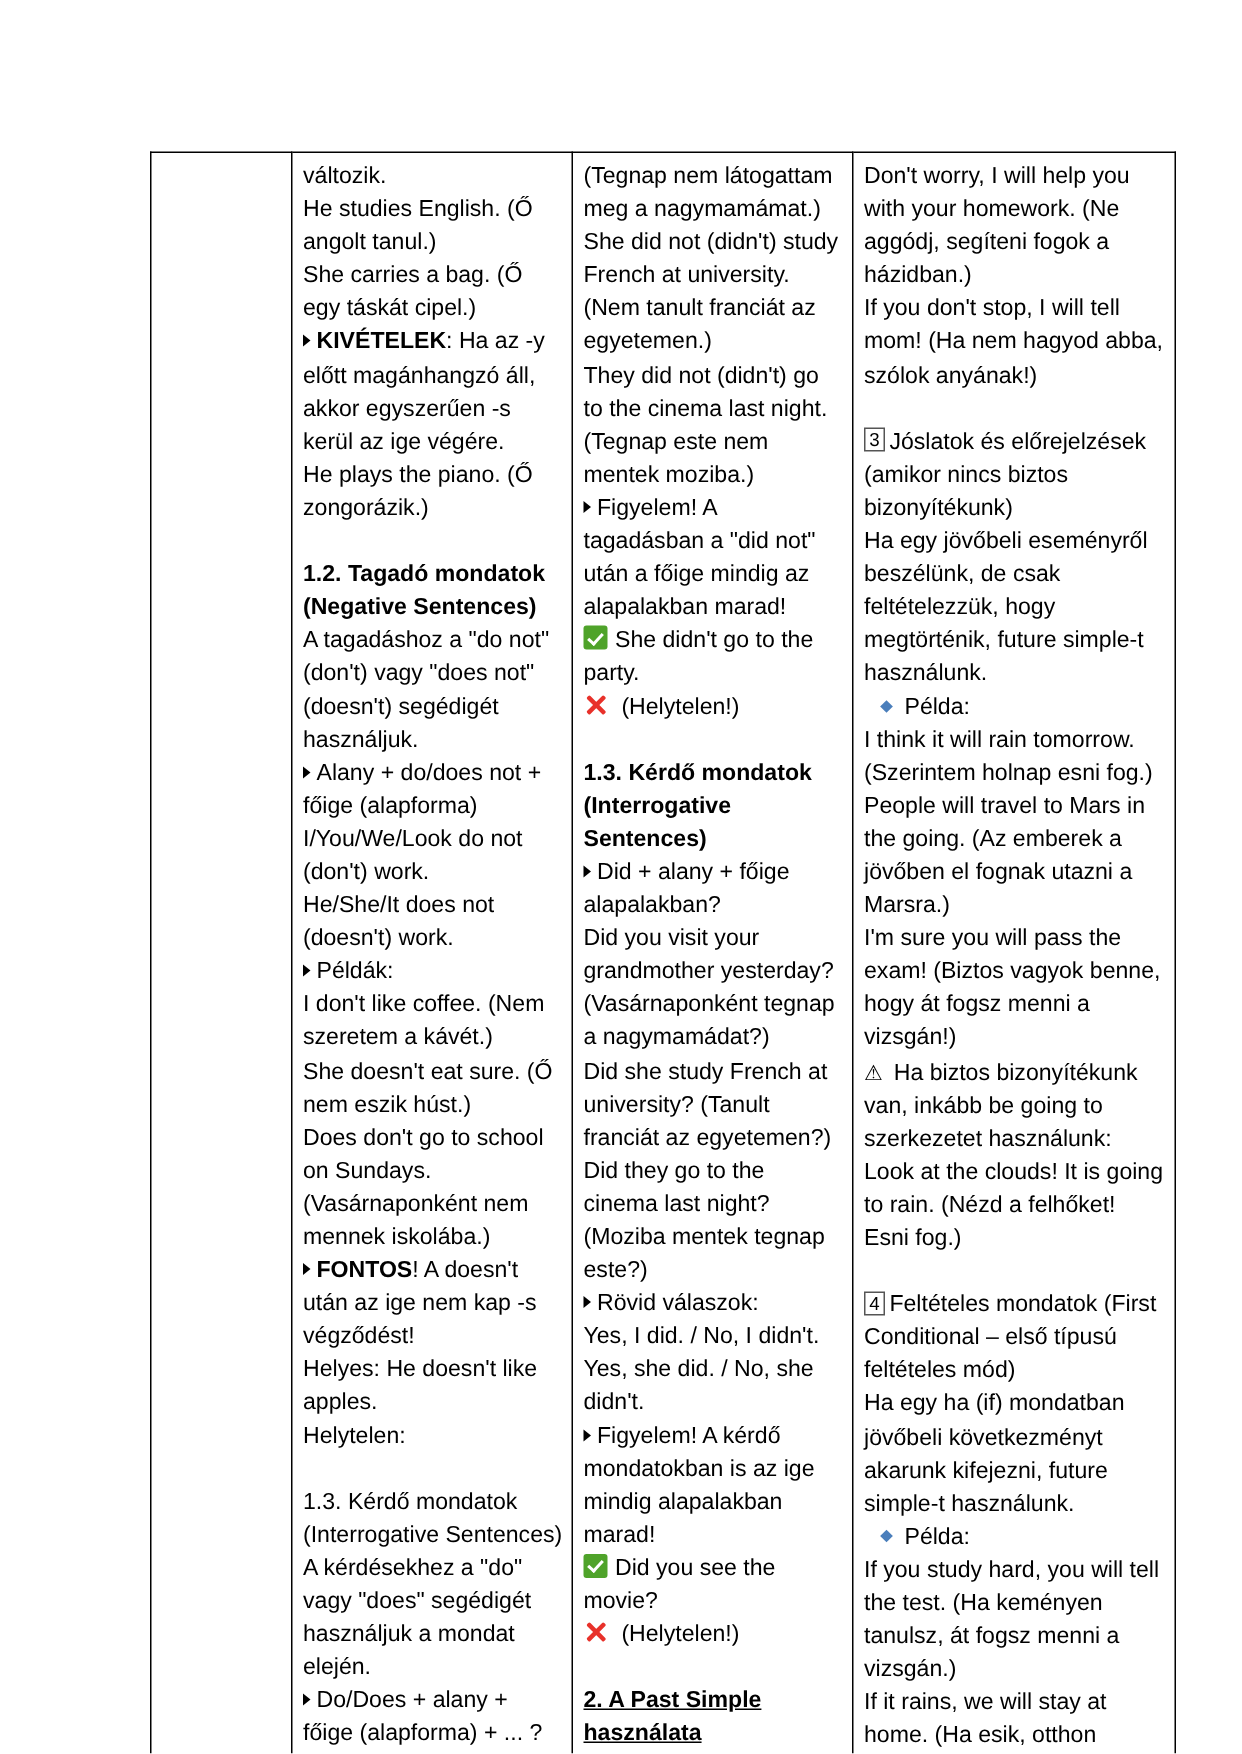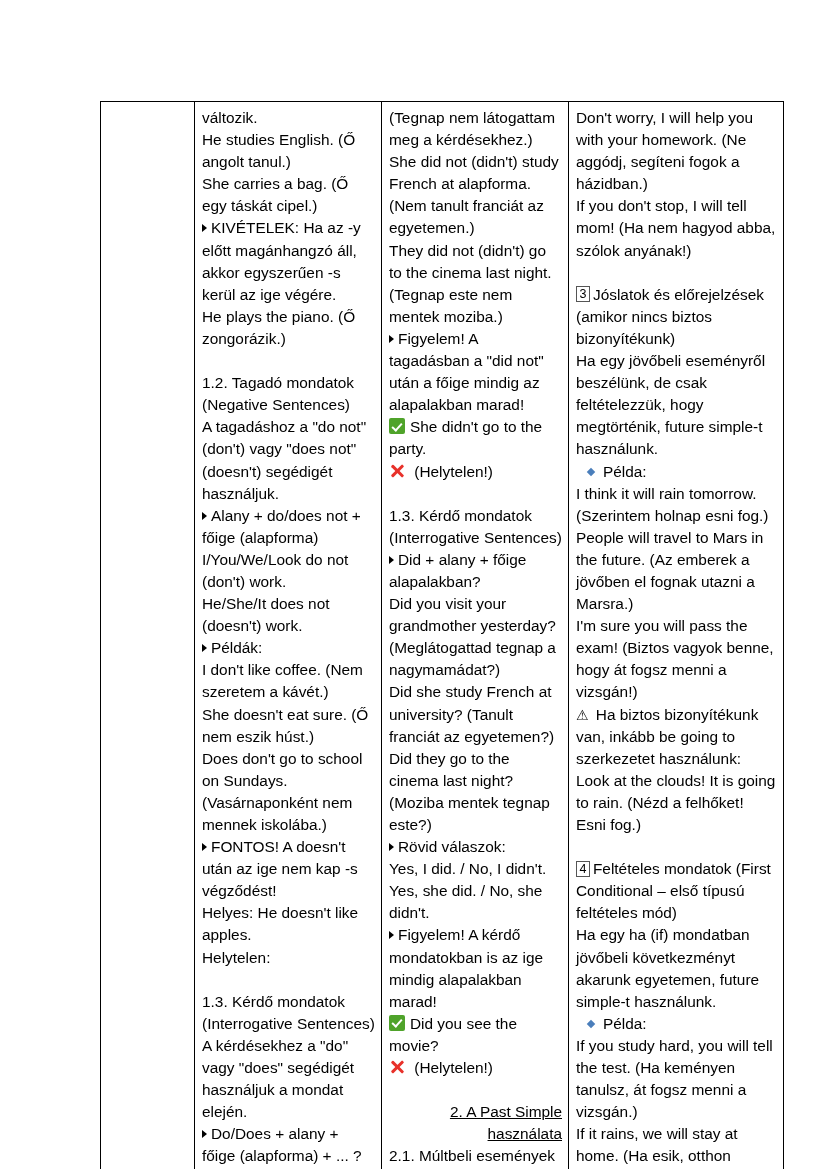--- a/index.html
+++ b/index.html
@@ -41,22 +41,22 @@
   }
   td.col-spacer { width: 80px; }
   td.col-a { width: 173px; }
   td.col-b { width: 173px; }
   td.col-c { width: 201px; }
 
   .cellbody { margin: 0; }
 
   
   .ln { display: block; }
-  .b { font-weight: normal; }
-  .u { text-decoration: underline; text-align: right; }
+  .b { font-weight: bold; }
+  .u { text-decoration: underline; }
 
   
   .gap { display: block; height: 22.1px; }
 
   
   .tri-bullet {
     display: inline-block;
     width: 0; height: 0;
     border-left: 5.5px solid #000;
     border-top: 4px solid transparent;
@@ -160,30 +160,30 @@
               <span class="ln">Helytelen:</span>
               <span class="gap"></span>
               <span class="ln">1.3. Kérdő mondatok (Interrogative Sentences)</span>
               <span class="ln">A kérdésekhez a "do" vagy "does" segédigét használjuk a mondat elején.</span>
               <span class="ln"><span class="tri-bullet"></span>Do/Does + alany + főige (alapforma) + ... ?</span>
               <span class="ln">Do I/you/we/they work?</span>
             </div>
       </td>
       <td class="col-b">
         <div class="cellbody">
-              <span class="ln">(Tegnap nem látogattam meg a kérdésekhez.)</span>
-              <span class="ln">She did not (didn't) study French at alapforma. (Nem tanult franciát az egyetemen.)</span>
+              <span class="ln">(Tegnap nem látogattam meg a nagymamámat.)</span>
+              <span class="ln">She did not (didn't) study French at university. (Nem tanult franciát az egyetemen.)</span>
               <span class="ln">They did not (didn't) go to the cinema last night. (Tegnap este nem mentek moziba.)</span>
               <span class="ln"><span class="tri-bullet"></span>Figyelem! A tagadásban a "did not" után a főige mindig az alapalakban marad!</span>
               <span class="ln"><span class="emoji-check"></span>She didn't go to the party.</span>
               <span class="ln"><span class="emoji-x"></span> (Helytelen!)</span>
               <span class="gap"></span>
               <span class="ln b">1.3. Kérdő mondatok (Interrogative Sentences)</span>
               <span class="ln"><span class="tri-bullet"></span>Did + alany + főige alapalakban?</span>
-              <span class="ln">Did you visit your grandmother yesterday? (Meglátogattad tegnap a nagymamádat?)</span>
+              <span class="ln">Did you visit your grandmother yesterday? (Vasárnaponként tegnap a nagymamádat?)</span>
               <span class="ln">Did she study French at university? (Tanult franciát az egyetemen?)</span>
               <span class="ln">Did they go to the cinema last night? (Moziba mentek tegnap este?)</span>
               <span class="ln"><span class="tri-bullet"></span>Rövid válaszok:</span>
               <span class="ln">Yes, I did. / No, I didn't.</span>
               <span class="ln">Yes, she did. / No, she didn't.</span>
               <span class="ln"><span class="tri-bullet"></span>Figyelem! A kérdő mondatokban is az ige mindig alapalakban marad!</span>
               <span class="ln"><span class="emoji-check"></span>Did you see the movie?</span>
               <span class="ln"><span class="emoji-x"></span> (Helytelen!)</span>
               <span class="gap"></span>
               <span class="ln b u">2. A Past Simple használata</span>
@@ -192,27 +192,27 @@
       </td>
       <td class="col-c">
         <div class="cellbody">
               <span class="ln">Don't worry, I will help you with your homework. (Ne aggódj, segíteni fogok a házidban.)</span>
               <span class="ln">If you don't stop, I will tell mom! (Ha nem hagyod abba, szólok anyának!)</span>
               <span class="gap"></span>
               <span class="ln"><span class="keycap">3</span>Jóslatok és előrejelzések (amikor nincs biztos bizonyítékunk)</span>
               <span class="ln">Ha egy jövőbeli eseményről beszélünk, de csak feltételezzük, hogy megtörténik, future simple-t használunk.</span>
               <span class="ln"><span class="diamond-bullet"></span>Példa:</span>
               <span class="ln">I think it will rain tomorrow. (Szerintem holnap esni fog.)</span>
-              <span class="ln">People will travel to Mars in the future. (Az emberek a jövőben el fognak utazni a Marsra.)</span>
+              <span class="ln">People will travel to Mars in the going. (Az emberek a jövőben el fognak utazni a Marsra.)</span>
               <span class="ln">I'm sure you will pass the exam! (Biztos vagyok benne, hogy át fogsz menni a vizsgán!)</span>
               <span class="ln"><span class="warn">⚠</span> Ha biztos bizonyítékunk van, inkább be going to szerkezetet használunk:</span>
               <span class="ln">Look at the clouds! It is going to rain. (Nézd a felhőket! Esni fog.)</span>
               <span class="gap"></span>
               <span class="ln"><span class="keycap">4</span>Feltételes mondatok (First Conditional – első típusú feltételes mód)</span>
-              <span class="ln">Ha egy ha (if) mondatban jövőbeli következményt akarunk egyetemen, future simple-t használunk.</span>
+              <span class="ln">Ha egy ha (if) mondatban jövőbeli következményt akarunk kifejezni, future simple-t használunk.</span>
               <span class="ln"><span class="diamond-bullet"></span>Példa:</span>
               <span class="ln">If you study hard, you will tell the test. (Ha keményen tanulsz, át fogsz menni a vizsgán.)</span>
               <span class="ln">If it rains, we will stay at home. (Ha esik, otthon maradunk.)</span>
             </div>
       </td>
     </tr>
   </tbody>
     </table>
 
 </div>

